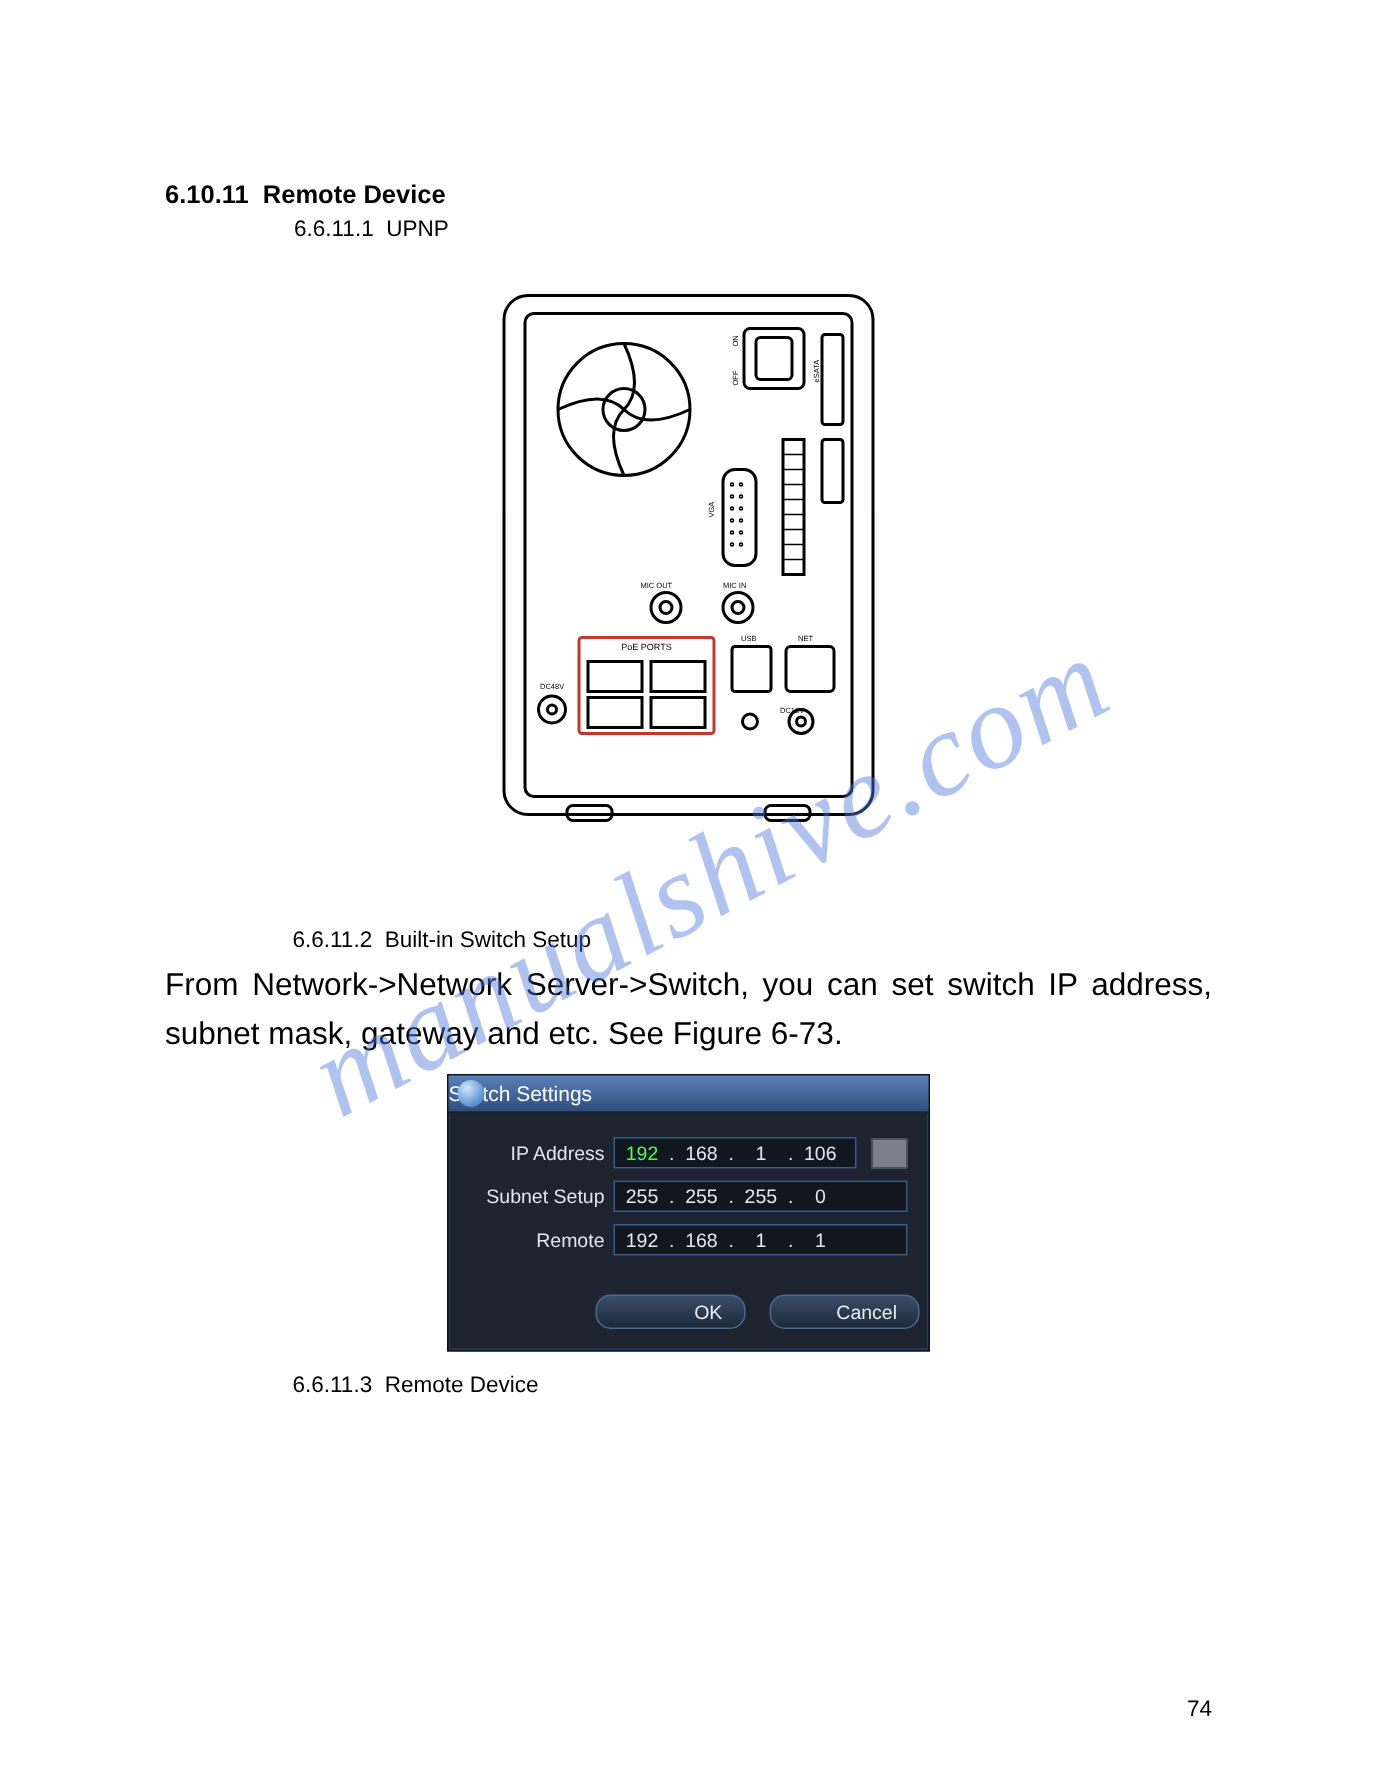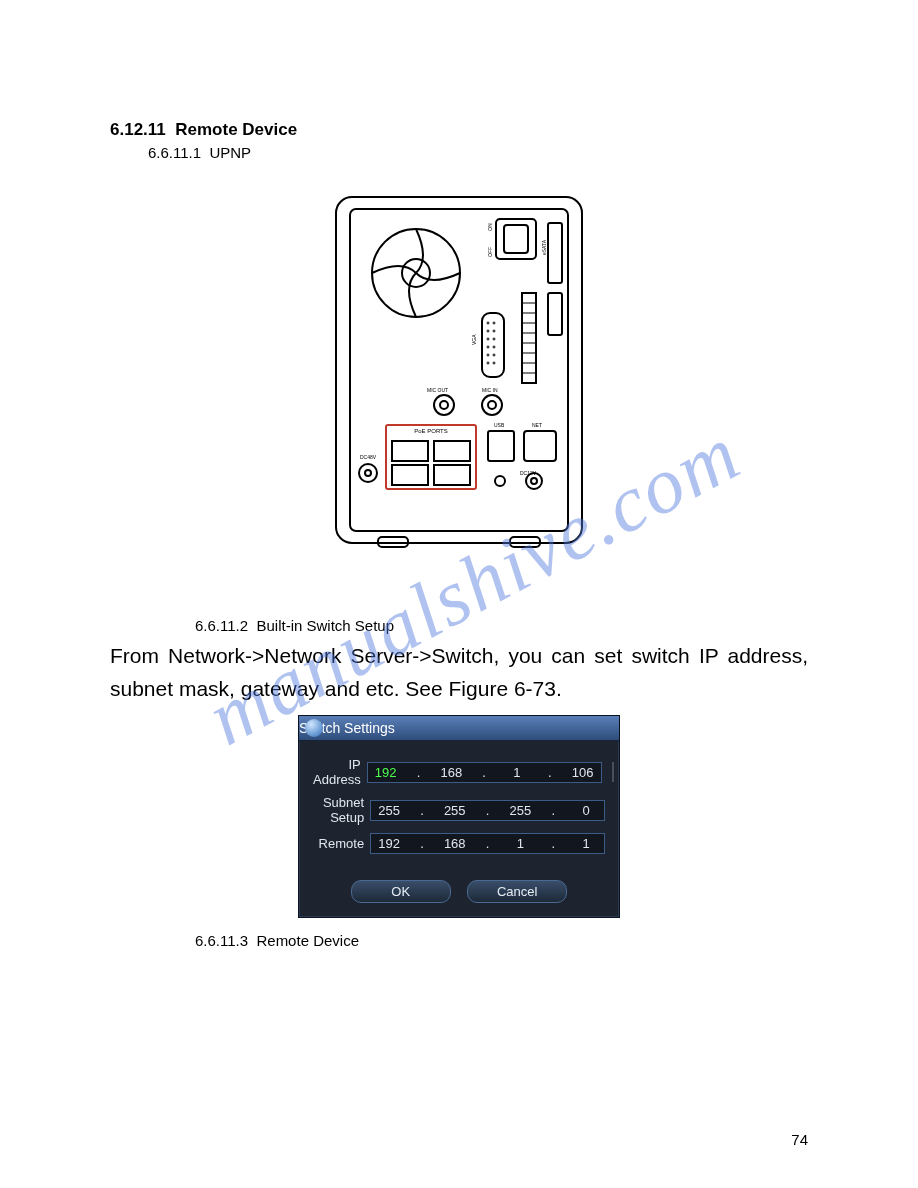--- a/index.html
+++ b/index.html
@@ -18,21 +18,21 @@
     position: relative;
     height: 100%;
     box-sizing: border-box;
   }
   .h1 {
     font-size: 17px;
     font-weight: bold;
   }
   .h1-sub {
     font-size: 15px;
-    margin-left: 38px;
+    margin-left: 86px;
     margin-top: 4px;
   }
   .fig-caption {
     text-align: center;
     font-size: 15px;
     margin-top: 12px;
   }
   .body-text {
     font-size: 21px;
     line-height: 1.55;
@@ -97,46 +97,46 @@
     position:absolute; left:6px; top:3px;
     width:18px; height:18px; border-radius:50%;
     background: radial-gradient(circle at 35% 30%, #cfe6ff, #2a6bb8);
   }
   .dlg-body { padding: 16px 14px 8px; color:#dfe6ee; font-size:13px; }
   .dlg-row { display:flex; align-items:center; gap:6px; margin-bottom:8px; }
   .dlg-row .lbl { width:90px;text-align:right; }
   .ip {
     flex:1; display:flex; align-items:center;
     background:#11161f; border:1px solid #3a5c86; padding:2px 4px;
-    color:#e0e6ee; font-size:13px; gap:17px;
+    color:#e0e6ee; font-size:13px; gap:4px;
   }
   .ip .seg { width:28px; text-align:center; }
   .ip .seg.on { color:#4dff4d; }
   .ip .dot { color:#e0e6ee; }
   .kb-btn {
     width:22px; height:18px; background:#7a818c; border:1px solid #4a505a;
     margin-left:4px;
   }
-  .dlg-actions { text-align:center; padding: 10px 0 14px; }
+  .dlg-actions { text-align:right; padding: 10px 0 14px; }
   .dlg-btn {
     display:inline-block; min-width:70px;
     background: linear-gradient(#3a4d69,#1c2938);
     color:#e6edf5; font-size:13px; padding:3px 14px;
     border:1px solid #4a6a93; border-radius:10px; margin:0 6px;
   }
 </style>
 </head>
 <body>
 
 <div class="page">
 
   <div class="watermark">manualshive.com</div>
 
   <div>
-    <span class="h1"><span>6.12.11</span>&nbsp;&nbsp;<span>Remote Device</span></span>
+    <span class="h1"><span>6.10.11</span>&nbsp;&nbsp;<span>Remote Device</span></span>
     <div class="h1-sub"><span>6.6.11.1</span>&nbsp;&nbsp;<span>UPNP</span></div>
   </div>
 
   <div class="device-block">
     <div class="device">
       <svg viewBox="0 0 270 370">
         <g fill="none" stroke="#000" stroke-width="2">
 
           <rect x="12" y="8" width="246" height="346" rx="16"></rect>
           <rect x="26" y="20" width="218" height="322" rx="6"></rect>

